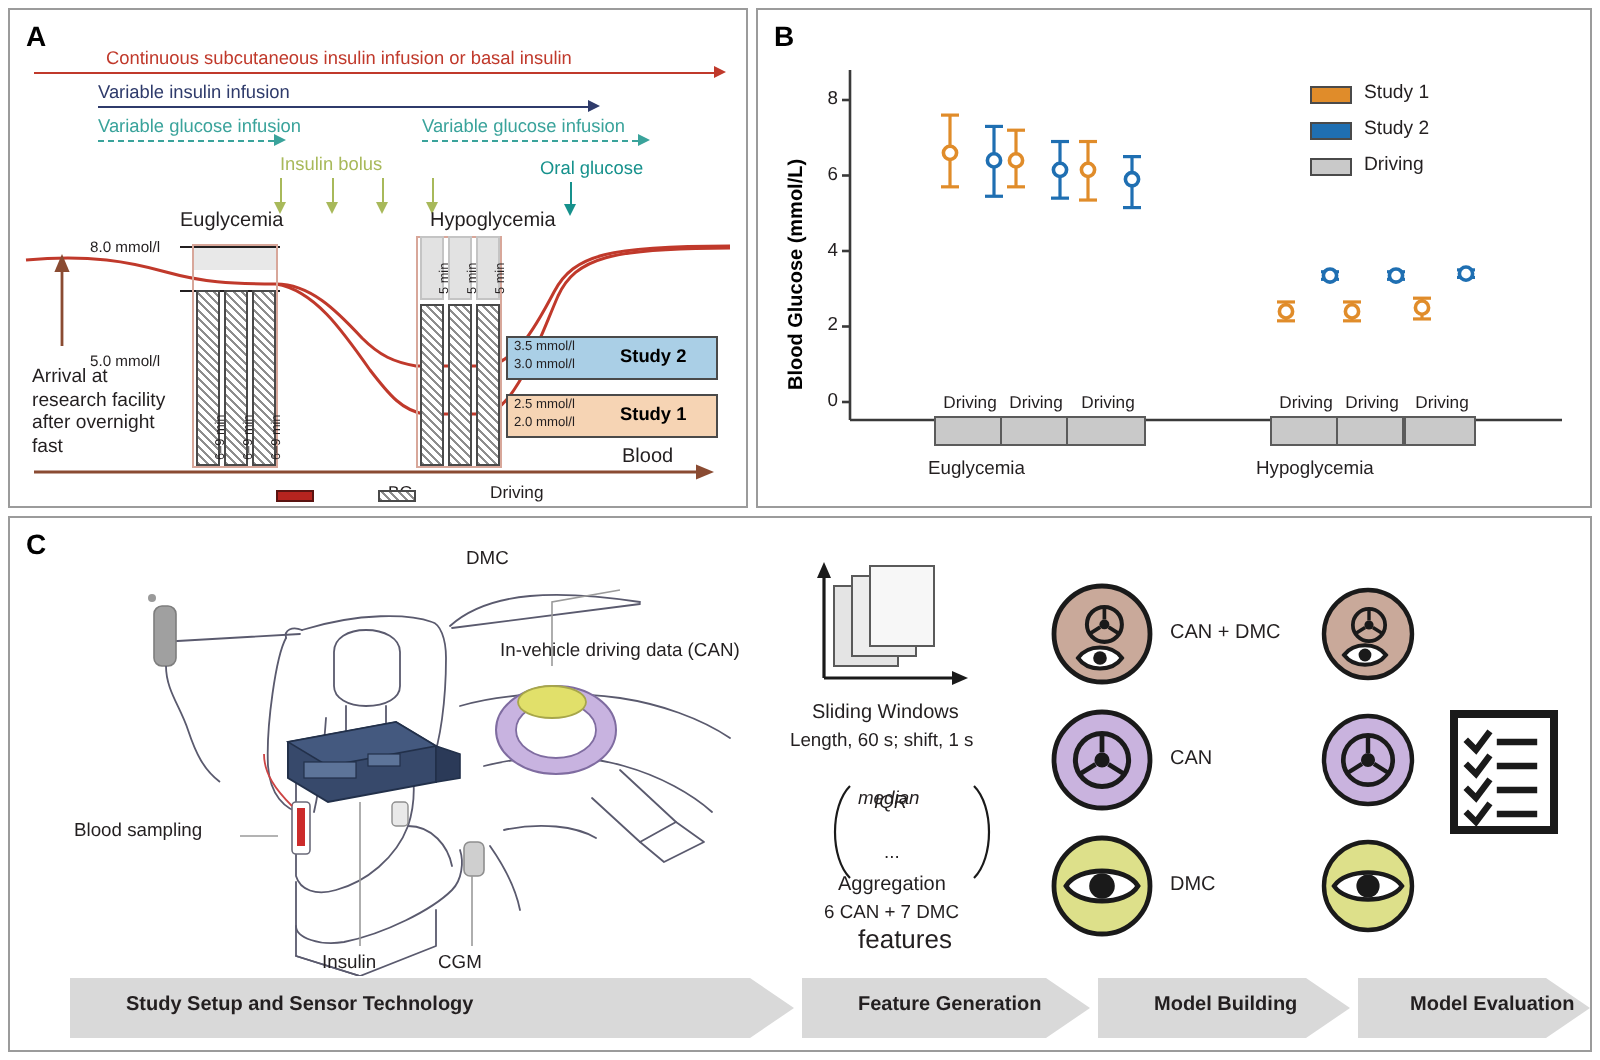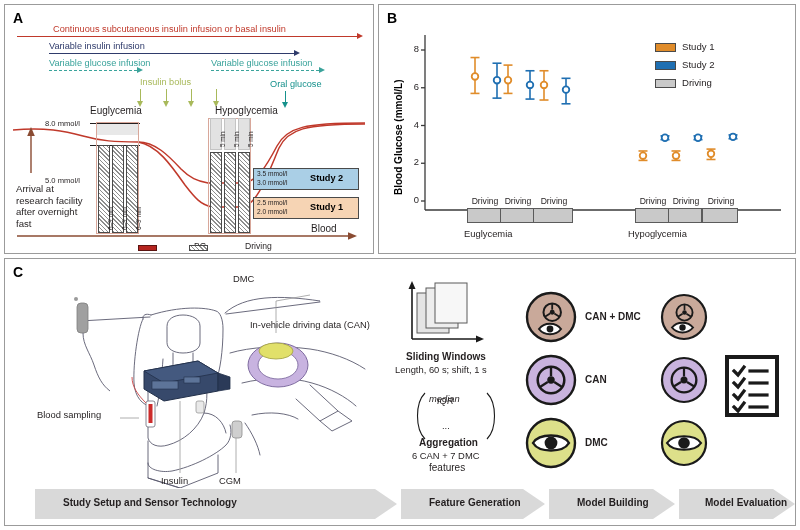--- a/index.html
+++ b/index.html
@@ -51,21 +51,21 @@
   .b-axis-title{position:absolute;font-size:10px;font-weight:bold;color:#000;transform:rotate(-90deg);transform-origin:left top;white-space:nowrap;}
   .b-tick-lbl{position:absolute;font-size:9.4px;color:#231f20;text-align:right;width:14px;}
   .b-cat{position:absolute;font-size:9.4px;color:#231f20;white-space:nowrap;}
   .b-drvlbl{position:absolute;font-size:8.6px;color:#231f20;white-space:nowrap;}
   .b-drvbar{position:absolute;box-sizing:border-box;background:#c9c9c9;border:1px solid #5b5b5b;}
   .b-legend-item{position:absolute;font-size:9.6px;color:#231f20;white-space:nowrap;}
   .b-legend-sw{position:absolute;width:21px;height:9px;box-sizing:border-box;border:1px solid #4a4a4a;}
 
   
   .c-lbl{position:absolute;font-size:9.4px;color:#231f20;white-space:nowrap;}
-  .c-bold{font-weight:bold;text-align:right;}
+  .c-bold{font-weight:normal;text-align:right;}
   .ribbon-lbl{position:absolute;font-size:10px;font-weight:bold;color:#231f20;white-space:nowrap;text-align:left;margin-left:28px;}
 </style>
 </head>
 <body>
 
 <div id="figure">
 
   <div class="panel" id="panelA">
     <div class="panel-letter" style="left:8px;top:5px;">A</div>
 
@@ -378,21 +378,21 @@
 
     <svg width="110" height="56" style="position:absolute;left:398px;top:130px;">
       <path d="M22,4 C12,14 12,40 22,50" fill="none" stroke="#1a1a1a" stroke-width="1.1"></path>
       <path d="M84,4 C94,14 94,40 84,50" fill="none" stroke="#1a1a1a" stroke-width="1.1"></path>
     </svg>
     <div class="c-lbl" style="left:424px;top:134px;font-style:italic;font-size:9.4px;">median</div>
     <div class="c-lbl" style="left:432px;top:136px;font-style:italic;font-size:9.4px;">IQR</div>
     <div class="c-lbl" style="left:437px;top:161px;font-size:9.4px;">...</div>
     <div class="c-lbl c-bold" style="left:414px;top:178px;font-size:10px;">Aggregation</div>
     <div class="c-lbl" style="left:407px;top:191px;font-size:9.4px;">6 CAN + 7 DMC</div>
-    <div class="c-lbl" style="left:424px;top:203px;font-size:10px;">features</div>
+    <div class="c-lbl" style="left:424px;top:203px;font-size:13px;">features</div>
 
     <svg width="56" height="56" style="position:absolute;left:520px;top:32px;">
       <circle cx="26" cy="26" r="24" fill="#c9a99a" stroke="#1a1a1a" stroke-width="2.4"></circle>
       <g transform="translate(18,12) scale(0.92)">
         <circle cx="10" cy="10" r="9.5" fill="none" stroke="#1a1a1a" stroke-width="2.2"></circle>
         <circle cx="10" cy="10" r="2.7" fill="#1a1a1a"></circle>
         <line x1="10" y1="0.6" x2="10" y2="7.3" stroke="#1a1a1a" stroke-width="2"></line>
         <line x1="2.1" y1="15" x2="7.7" y2="11.5" stroke="#1a1a1a" stroke-width="2"></line>
         <line x1="17.9" y1="15" x2="12.3" y2="11.5" stroke="#1a1a1a" stroke-width="2"></line>
       </g>

